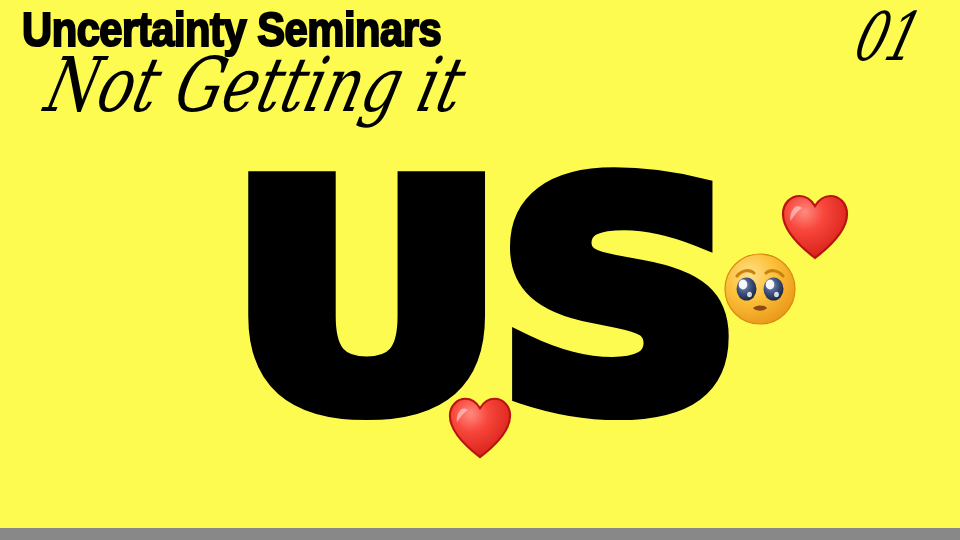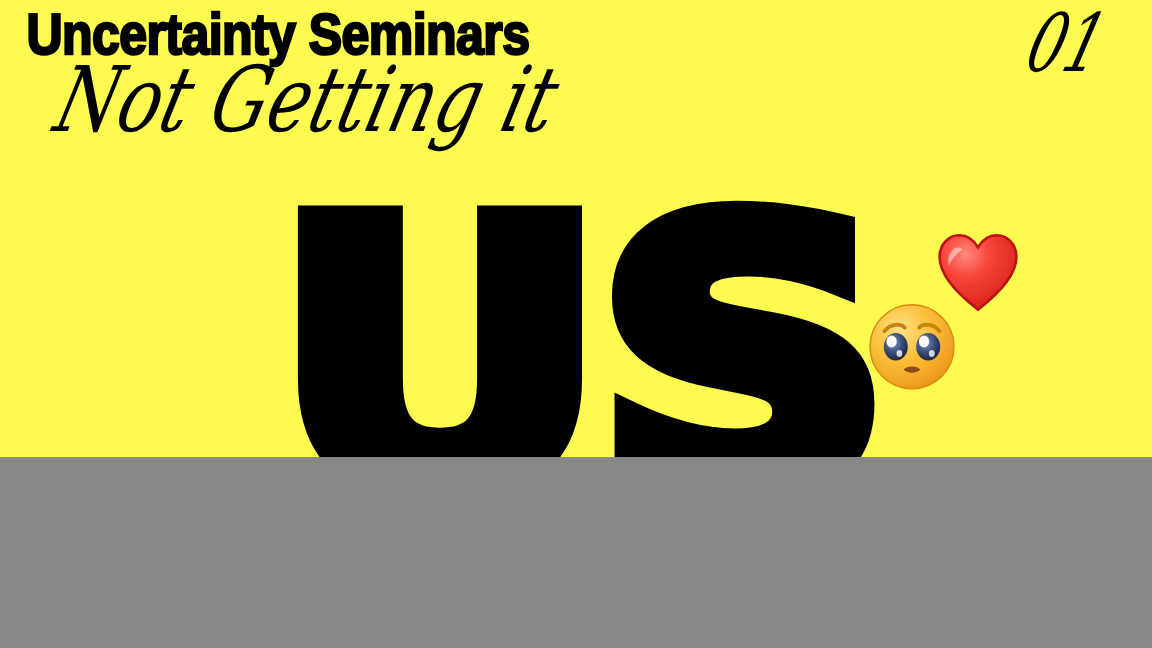--- a/index.html
+++ b/index.html
@@ -90,21 +90,21 @@
   }
   .emoji svg { display: block; }
 
   #emoji-heart-top    { left: 781px; top: 194px; }
   #emoji-pleading     { left: 723px; top: 252px; }
   #emoji-heart-bottom { left: 448px; top: 396px; }
 </style>
 </head>
 <body>
 
-<div id="canvas" style="background: rgb(253, 251, 79); width: 960px; height: 381px;">
+<div id="canvas" style="background: rgb(253, 251, 79); width: 960px; height: 528px;">
 
   <div id="header-title" style="color: rgb(0, 0, 0);">Uncertainty Seminars</div>
 
   <div id="header-subtitle" style="color: rgb(0, 0, 0);">Not Getting it</div>
 
   <div id="page-number" style="color: rgb(0, 0, 0);">01</div>
 
   <div id="main-word" style="color: rgb(0, 0, 0);">US</div>
 
   <div class="emoji" id="emoji-heart-top">

